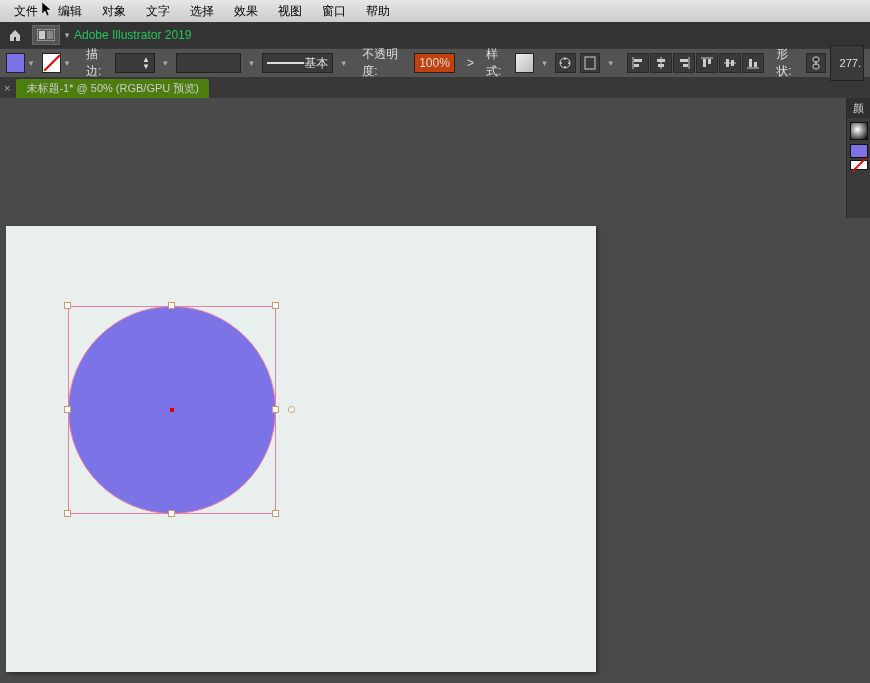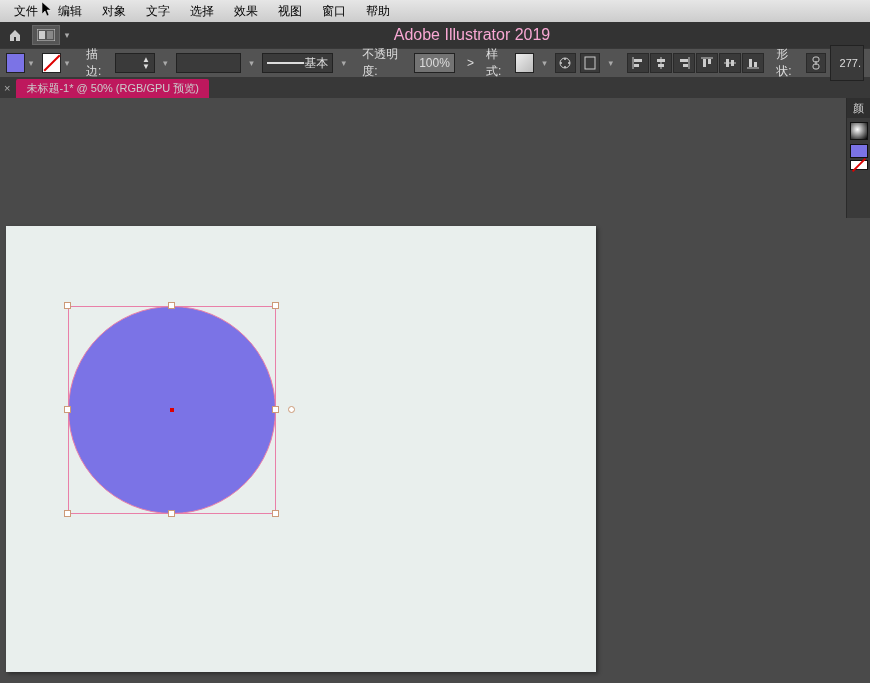--- a/index.html
+++ b/index.html
@@ -6,42 +6,42 @@
 body { width: 870px; height: 683px; background: #4a4a4a; overflow: hidden; position: relative; }
 
 .menubar { height: 22px; background: linear-gradient(#e6e6e6, #cccccc); display: flex; align-items: center; padding: 0 4px; font-size: 12px; }
 .menubar .menu-item { padding: 0 10px; cursor: pointer; }
 .menubar .cursor { position: absolute; left: 42px; top: 2px; font-size: 14px; pointer-events: none; }
 
 .titlebar { height: 26px; background: #333333; display: flex; align-items: center; }
 .titlebar .home-icon { width: 22px; height: 22px; margin-left: 4px; display: flex; align-items: center; justify-content: center; color: #ccc; cursor: pointer; }
 .titlebar .doc-icon { width: 28px; height: 20px; margin-left: 6px; background: #555; border: 1px solid #666; display: flex; align-items: center; justify-content: center; cursor: pointer; }
 .titlebar .dropdown-arrow { width: 14px; color: #aaa; font-size: 9px; text-align: center; }
-.titlebar .title { flex: 1; text-align: center; color: #f9a8d4; font-size: 16px; }
+.titlebar .title { flex: 1; color: #22c55e; font-size: 12px; }
 
 .control-bar { height: 30px; background: #535353; border-top: 1px solid #383838; border-bottom: 1px solid #383838; display: flex; align-items: center; padding: 0 6px; font-size: 12px; color: #ddd; gap: 4px; }
 .fill-swatch { width: 20px; height: 20px; border: 1px solid #222; cursor: pointer; }
 .stroke-swatch { width: 20px; height: 20px; border: 1px solid #222; background: #fff; position: relative; cursor: pointer; }
 .stroke-swatch::after { content: ""; position: absolute; left: -2px; top: 8px; width: 22px; height: 2px; background: #d00; transform: rotate(-45deg); }
 .stroke-caret { width: 10px; font-size: 9px; color: #aaa; cursor: pointer; }
 .label { margin-left: 8px; }
 .stroke-weight { width: 42px; height: 20px; background: #3a3a3a; border: 1px solid #222; display: flex; align-items: center; justify-content: flex-end; padding-right: 4px; cursor: pointer; }
 .caret { width: 14px; font-size: 9px; color: #aaa; text-align: center; cursor: pointer; }
 .var-width { width: 70px; height: 20px; background: #3a3a3a; border: 1px solid #222; cursor: pointer; }
 .brush-def { width: 76px; height: 20px; background: #3a3a3a; border: 1px solid #222; display: flex; align-items: center; padding: 0 4px; cursor: pointer; }
 .brush-line { flex: 1; height: 2px; background: #ddd; }
-.opacity-field { width: 44px; height: 20px; background: #737373; border: 1px solid #222; display: flex; align-items: center; justify-content: center; cursor: pointer; }
+.opacity-field { width: 44px; height: 20px; background: #c2410c; border: 1px solid #222; display: flex; align-items: center; justify-content: center; cursor: pointer; }
 .style-swatch { width: 20px; height: 20px; background: linear-gradient(135deg,#eee,#bbb); border: 1px solid #222; cursor: pointer; }
 .icon-btn { width: 22px; height: 20px; background: #3a3a3a; border: 1px solid #2a2a2a; display: flex; align-items: center; justify-content: center; color: #ccc; font-size: 11px; cursor: pointer; }
 .align-group { display: flex; gap: 1px; margin-left: 6px; }
 .shape-field { width: 36px; height: 36px; background: #3a3a3a; border: 1px solid #222; display: flex; align-items: center; justify-content: flex-end; padding-right: 2px; font-size: 11px; cursor: pointer; }
 
 .tab-bar { height: 20px; background: #383838; display: flex; align-items: center; padding-left: 4px; font-size: 11px; color: #ccc; }
 .tab-close { margin-right: 6px; cursor: pointer; color: #aaa; }
-.doc-tab { background: #be185d; padding: 2px 10px; border-radius: 2px 2px 0 0; cursor: pointer; }
+.doc-tab { background: #4d7c0f; padding: 2px 10px; border-radius: 2px 2px 0 0; cursor: pointer; }
 
 .workspace { position: absolute; left: 0; top: 98px; right: 0; bottom: 0; background: #4a4a4a; }
 .side-panel { position: absolute; right: 0; top: 0; width: 24px; height: 120px; background: #3a3a3a; border-left: 1px solid #2a2a2a; }
 .side-tab { width: 100%; height: 20px; background: #2f2f2f; color: #ccc; font-size: 11px; display: flex; align-items: center; justify-content: center; margin-bottom: 4px; cursor: pointer; }
 .side-thumb { width: 18px; height: 18px; margin: 4px auto; background: radial-gradient(circle at 40% 40%, #fff, #000); border: 1px solid #111; cursor: pointer; }
 .side-sw1 { width: 18px; height: 14px; margin: 2px auto; background: #7b73e6; border: 1px solid #111; cursor: pointer; }
 .side-sw2 { width: 18px; height: 10px; margin: 2px auto; background: #fff; position: relative; border: 1px solid #111; cursor: pointer; }
 .side-sw2::after { content:""; position:absolute; left:-1px; top:3px; width:18px; height:2px; background:#d00; transform:rotate(-45deg);}
 
 .artboard { position: absolute; left: 6px; top: 128px; width: 590px; height: 446px; background: #e9efed; box-shadow: 2px 2px 4px rgba(0,0,0,0.4); }

